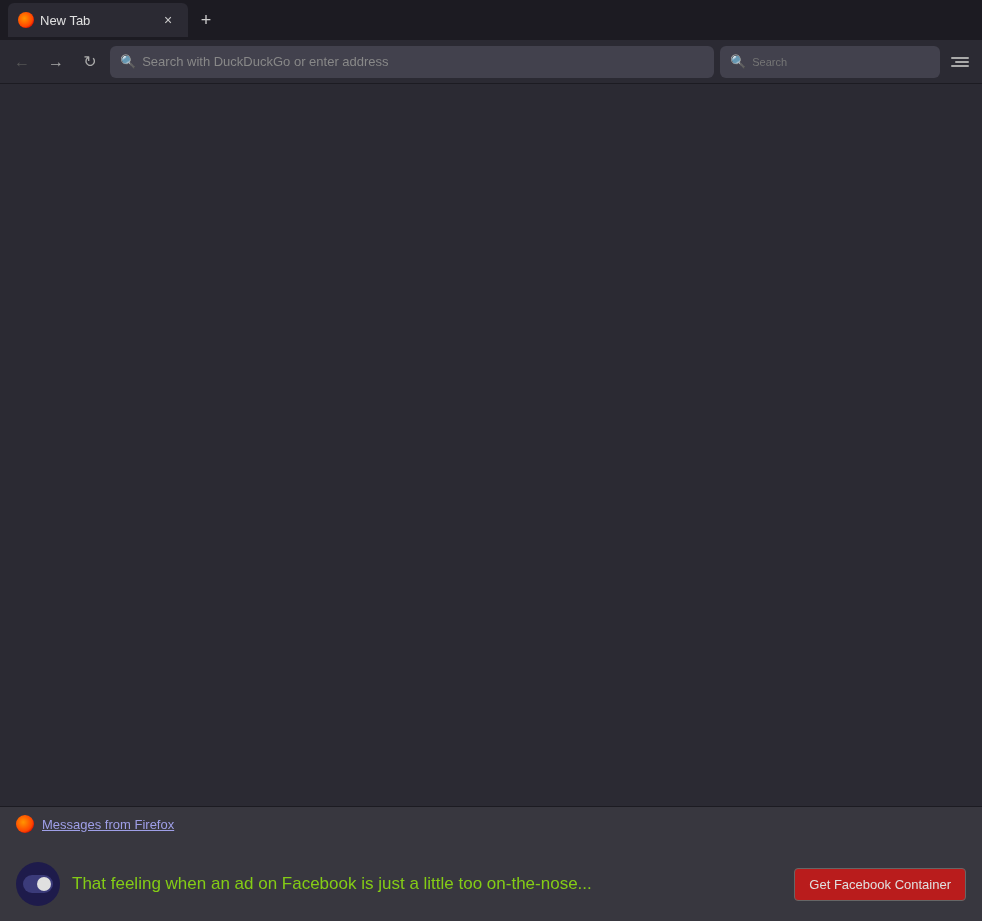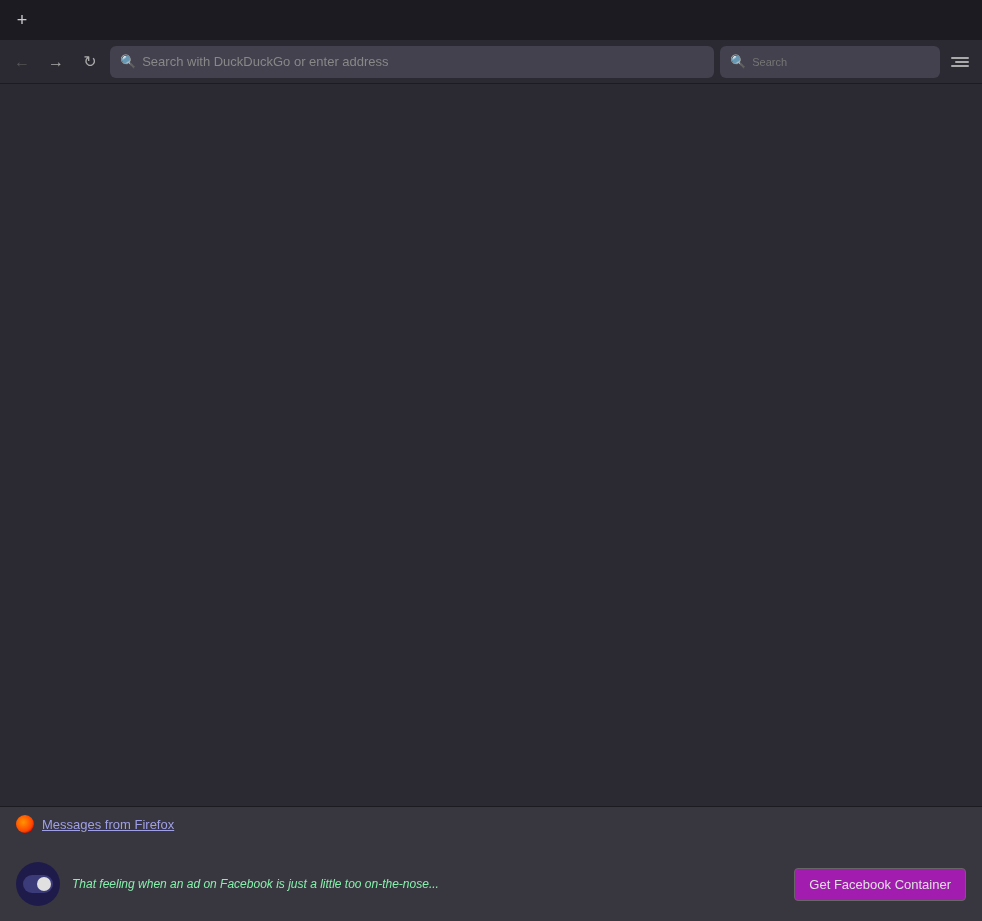--- a/index.html
+++ b/index.html
@@ -242,27 +242,26 @@
 
     .toggle-dot {
       width: 14px;
       height: 14px;
       background: #e0e0e0;
       border-radius: 50%;
     }
 
     .notification-text {
       flex: 1;
-      color: #86efac;
-      font-size: 12px;
-      font-style: italic;
+      color: #84cc16;
+      font-size: 17px;
     }
 
     .get-container-btn {
-      background: #a21caf;
+      background: #b91c1c;
       color: #e0e0e0;
       border: 1px solid #666;
       border-radius: 4px;
       padding: 8px 14px;
       font-size: 13px;
       cursor: pointer;
       white-space: nowrap;
       flex-shrink: 0;
     }
 
@@ -276,20 +275,27 @@
     .lib-line {
       height: 2px;
       background: #aaa;
       border-radius: 1px;
     }
   </style>
 </head>
 <body>
 
 <div class="title-bar">
+  <div class="tab">
+    <div class="tab-favicon">
+      <div class="firefox-icon"></div>
+    </div>
+    <span class="tab-label">New Tab</span>
+    <div class="tab-close">×</div>
+  </div>
   <div class="new-tab-btn">+</div>
 </div>
 
 <div class="toolbar">
   <div class="nav-btn disabled">←</div>
   <div class="nav-btn">→</div>
   <div class="nav-btn">↻</div>
 
   <div class="address-bar">
     <span class="address-bar-icon">🔍</span>

